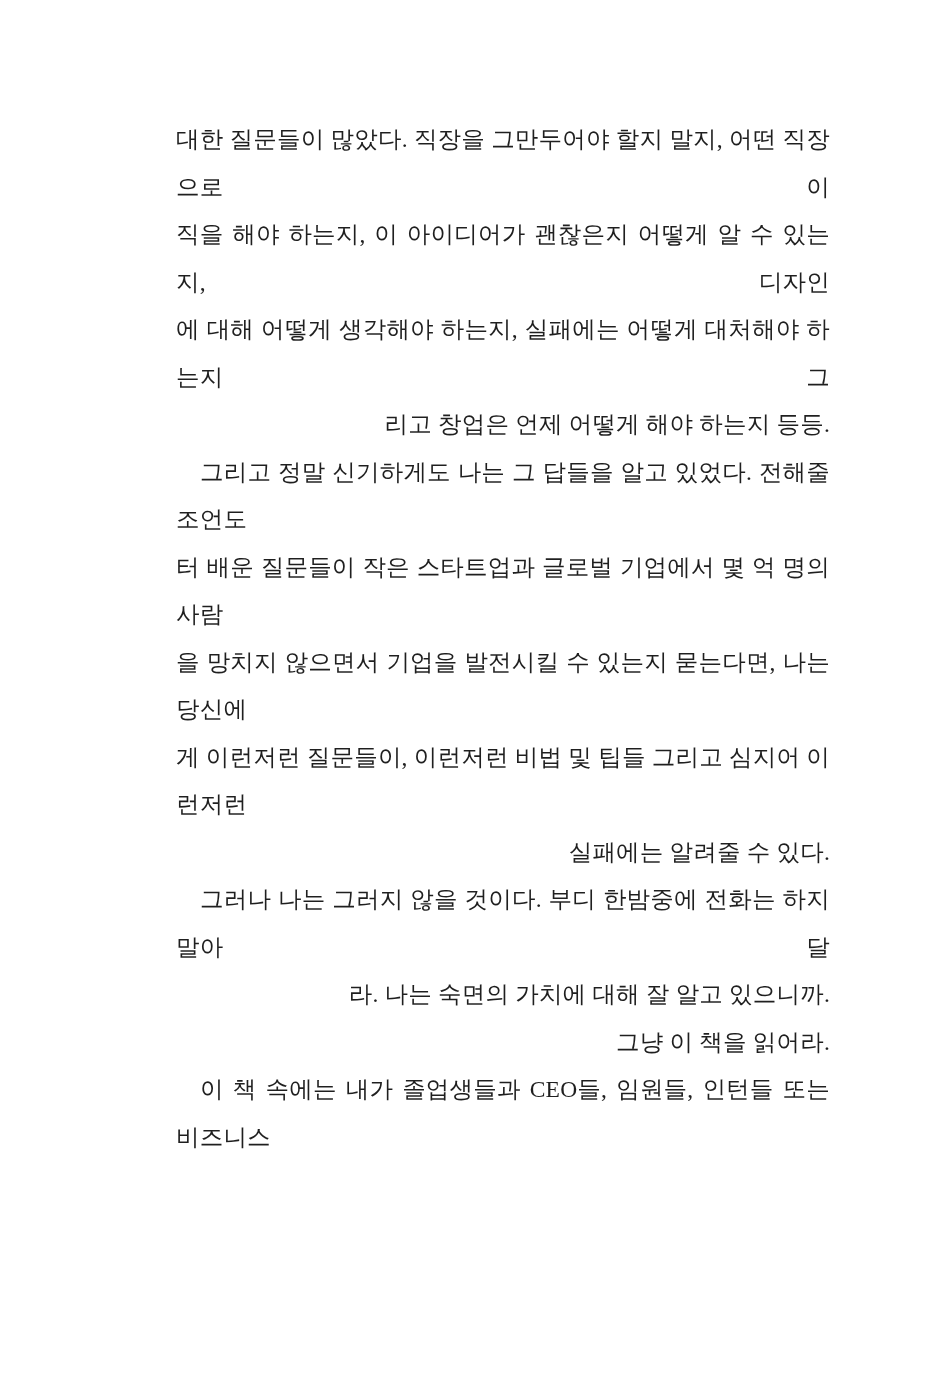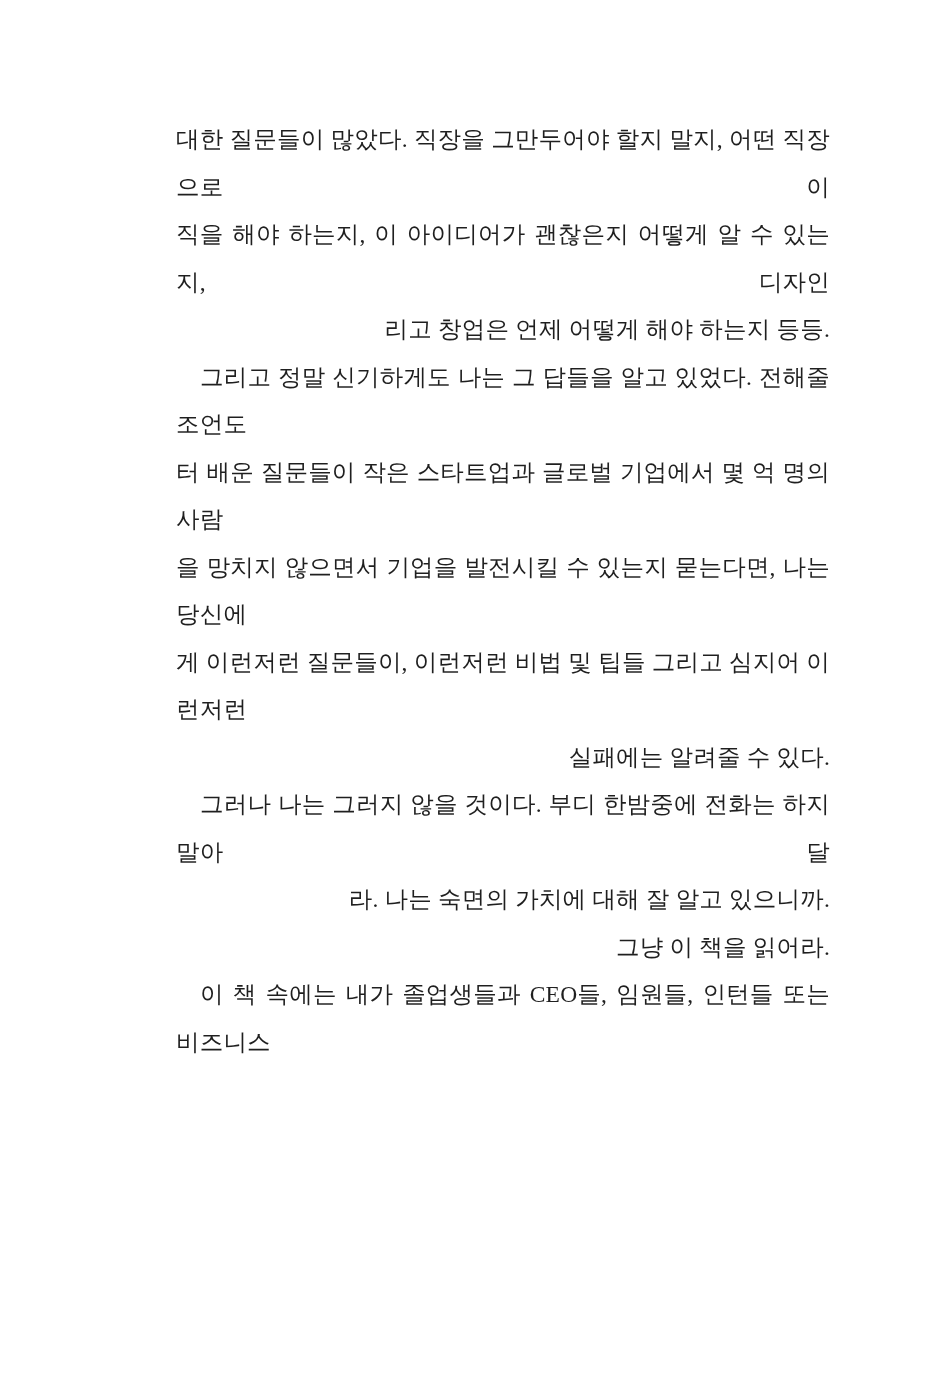--- a/index.html
+++ b/index.html
@@ -59,20 +59,21 @@
 </style>
 </head>
 <body>
 
 <div class="page" style="background: rgb(255, 255, 255);">
 
   <div class="text-block" style="color: rgb(31, 31, 31);">
       <div class="paragraph">
         <div class="line justified">대한 질문들이 많았다. 직장을 그만두어야 할지 말지, 어떤 직장으로 이</div>
         <div class="line justified">직을 해야 하는지, 이 아이디어가 괜찮은지 어떻게 알 수 있는지, 디자인</div>
+        <div class="line justified">에 대해 어떻게 생각해야 하는지, 실패에는 어떻게 대처해야 하는지 그</div>
         <div class="line">리고 창업은 언제 어떻게 해야 하는지 등등.</div>
       </div>
       <div class="paragraph">
         <div class="line justified indented">그리고 정말 신기하게도 나는 그 답들을 알고 있었다. 전해줄 조언도</div>
         <div class="line justified">터 배운 질문들이 작은 스타트업과 글로벌 기업에서 몇 억 명의 사람</div>
         <div class="line justified">을 망치지 않으면서 기업을 발전시킬 수 있는지 묻는다면, 나는 당신에</div>
         <div class="line justified">게 이런저런 질문들이, 이런저런 비법 및 팁들 그리고 심지어 이런저런</div>
         <div class="line">실패에는 알려줄 수 있다.</div>
       </div>
       <div class="paragraph">

